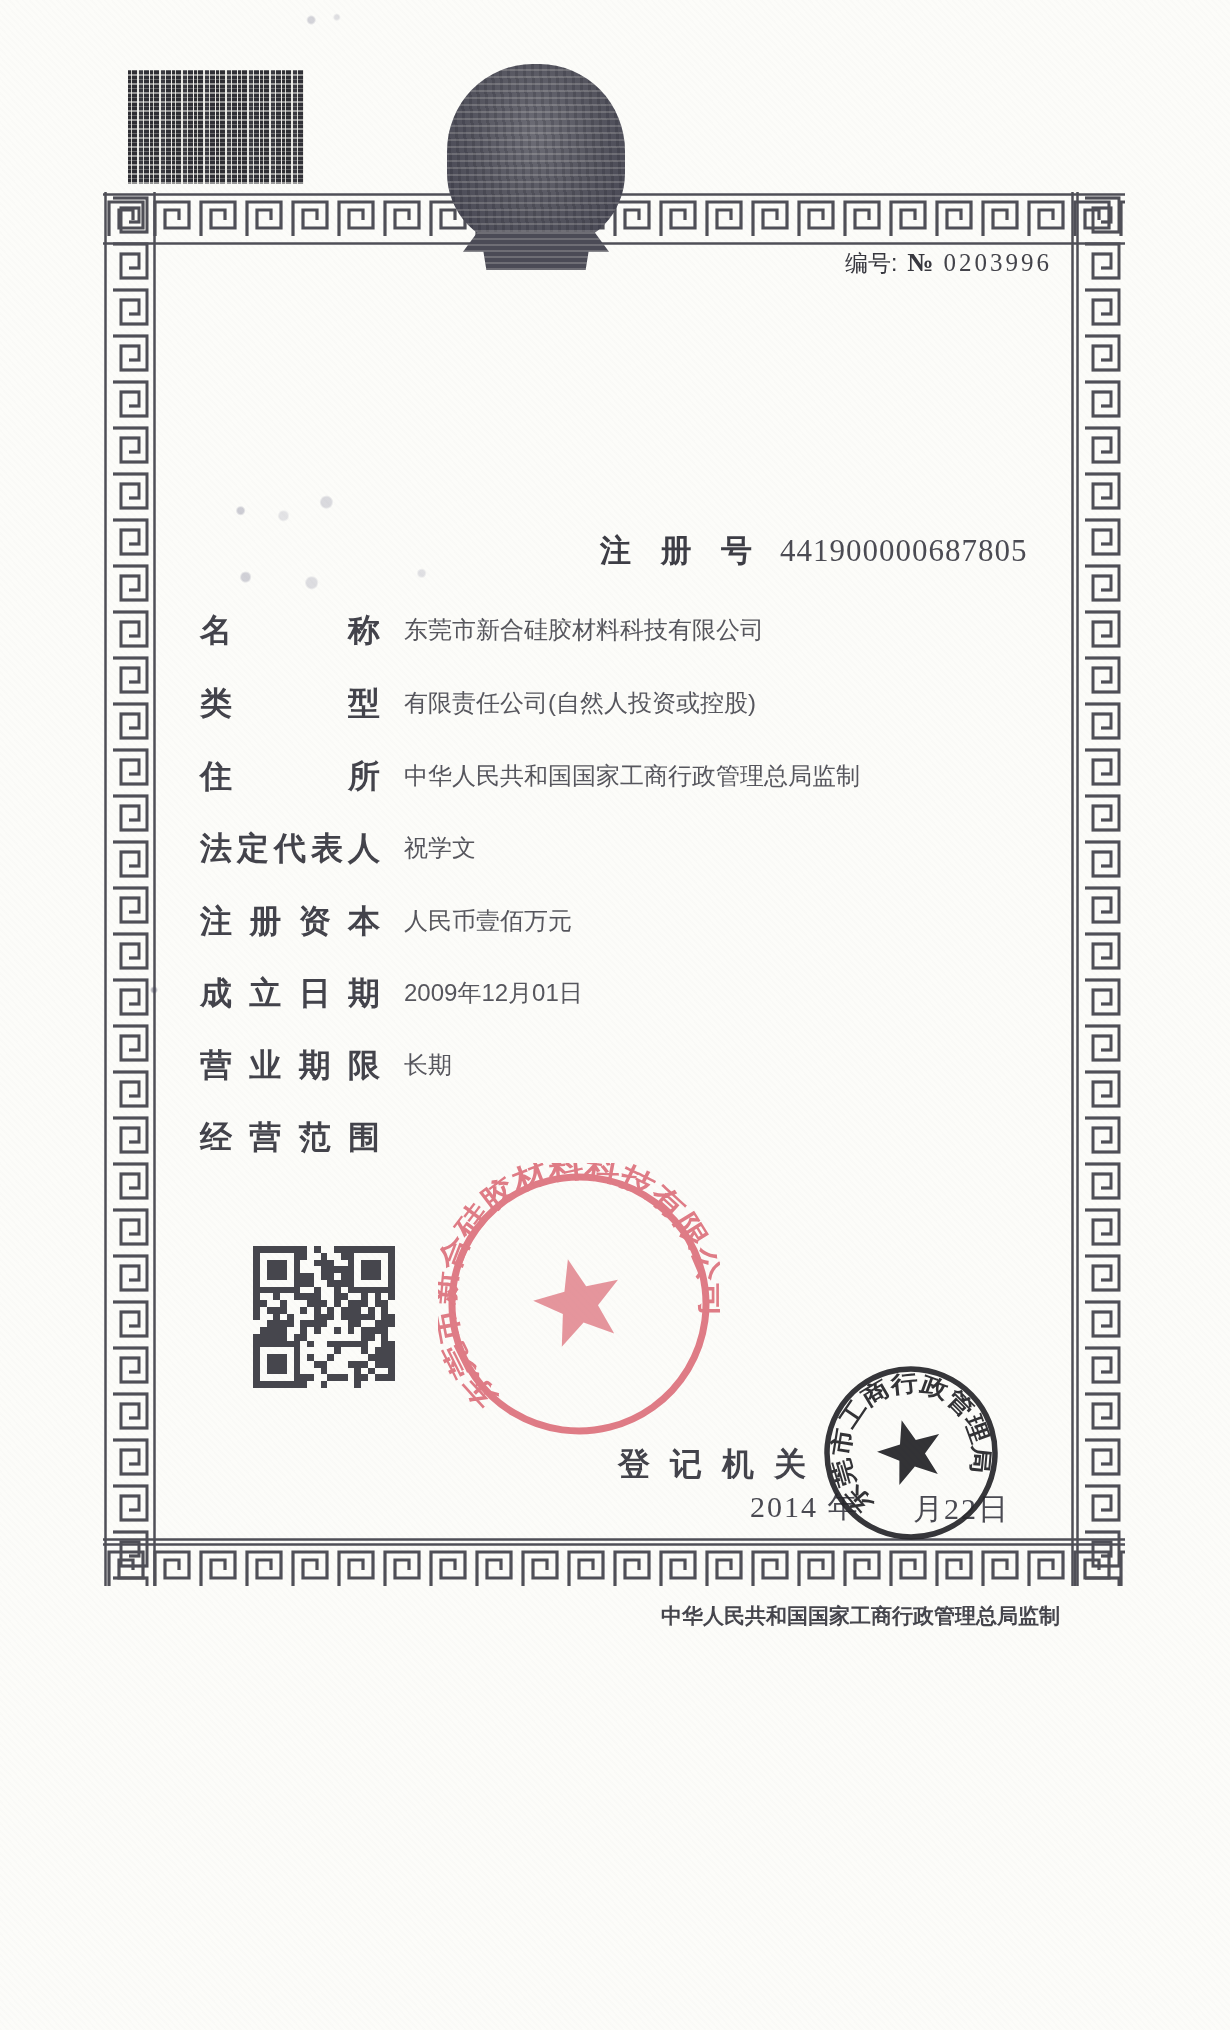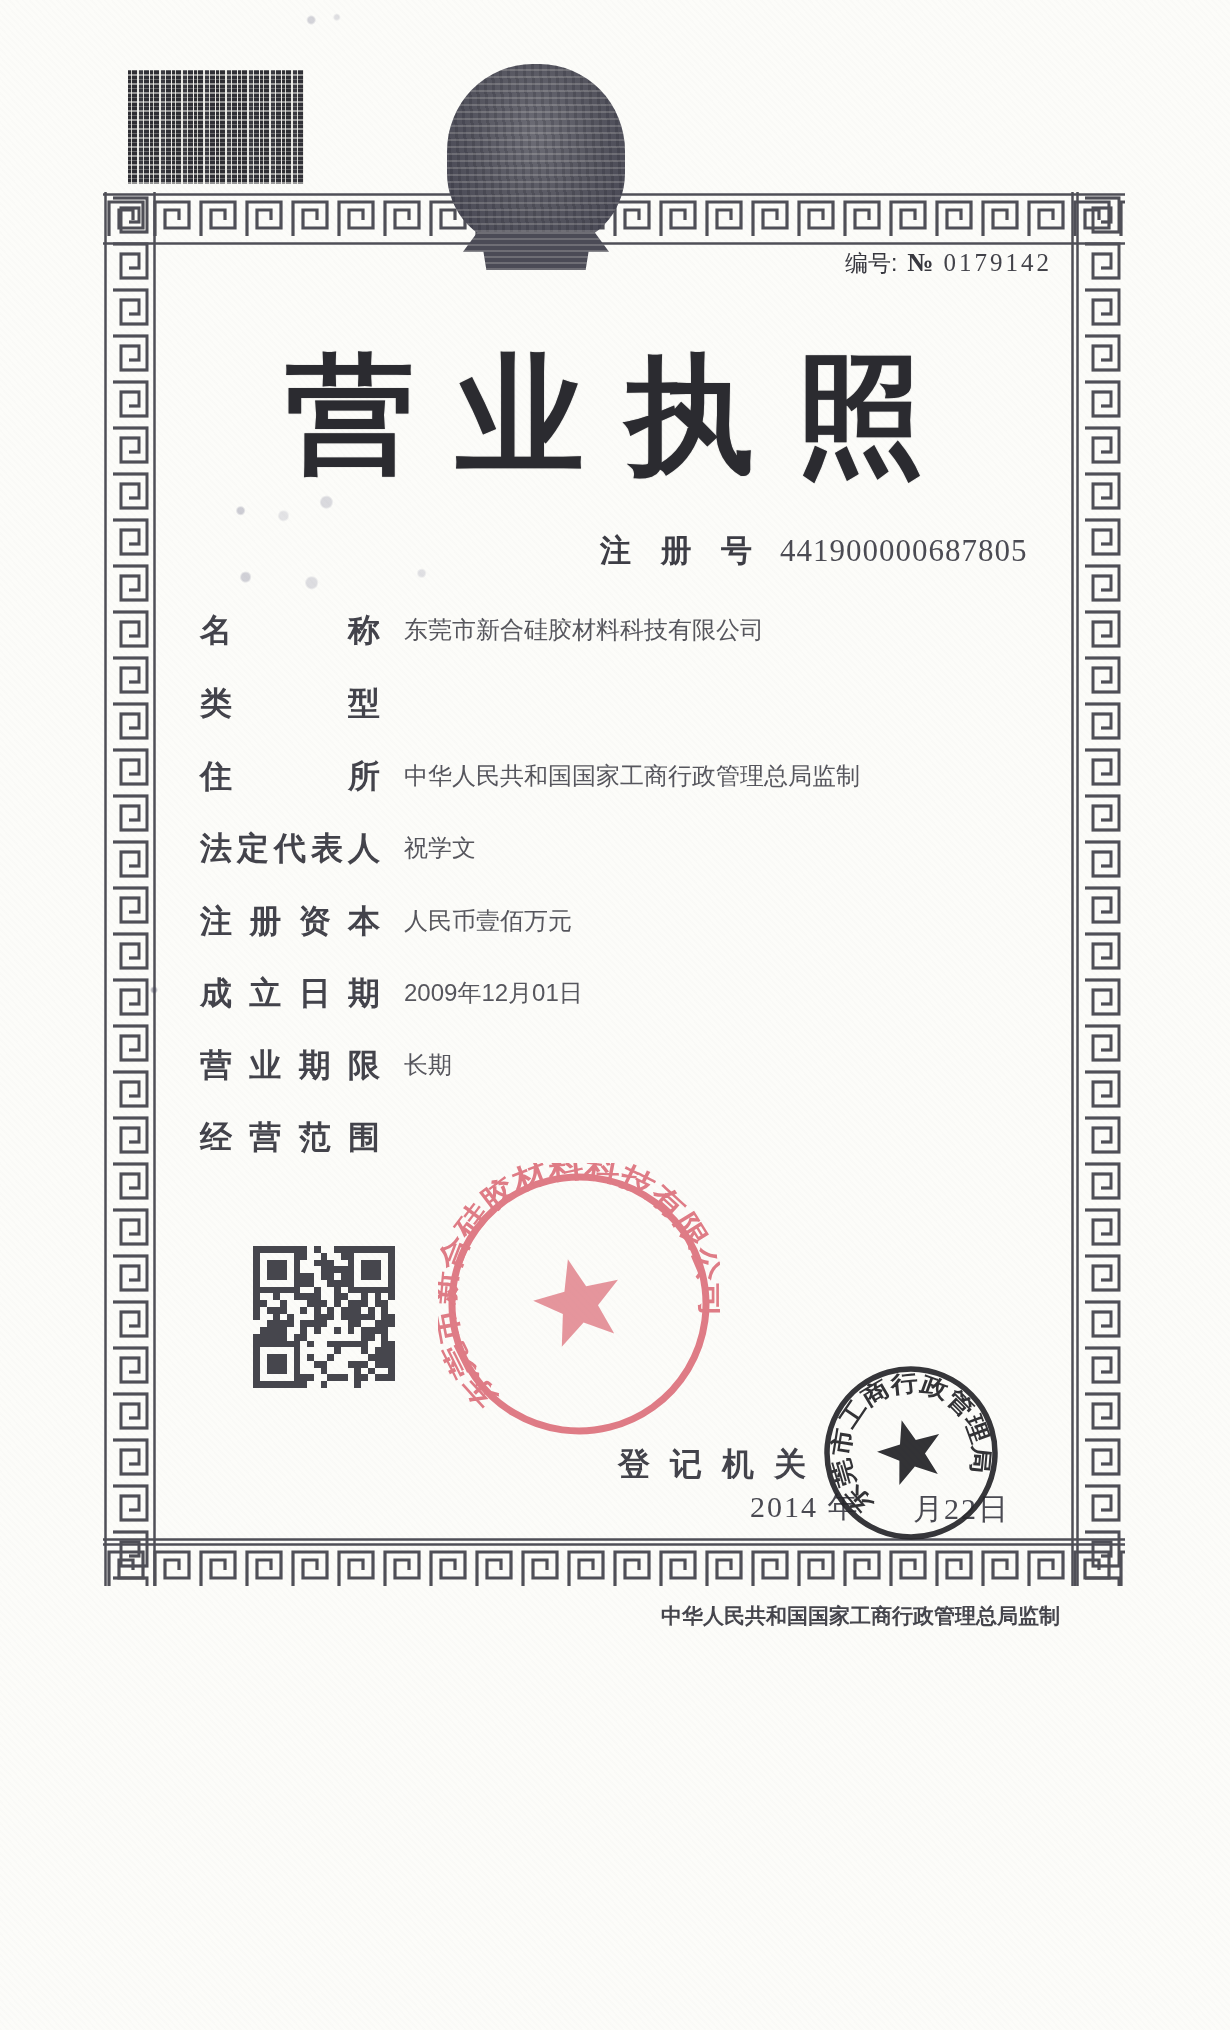--- a/index.html
+++ b/index.html
@@ -118,24 +118,23 @@
   </svg>
 
   <div class="emblem">
     <div class="dome"></div>
     <div class="base"></div>
   </div>
 
   <div class="serial">
     <span>编号:</span>
     <span class="numero">№</span>
-    <span class="serial-digits">0179142</span>
-  </div>
-
-  <h1 class="title">营业执照</h1>
+    <span class="serial-digits">0203996</span>
+  </div>
+
 
   <div class="artifact a1"></div>
   <div class="artifact a2"></div>
 
   <div class="regno">
     <span class="regno-label j-label">
         <span>注</span>
         <span>册</span>
         <span>号</span>
       </span>
@@ -147,20 +146,21 @@
         <span>名</span>
         <span>称</span>
       </span>
     <span class="f-value">东莞市新合硅胶材料科技有限公司</span>
   </div>
   <div class="row" style="top:683px">
     <span class="f-label j-label">
         <span>类</span>
         <span>型</span>
       </span>
+    <span class="f-value">有限责任公司(自然人投资或控股)</span>
   </div>
   <div class="row" style="top:756px">
     <span class="f-label j-label">
         <span>住</span>
         <span>所</span>
       </span>
     <span class="f-value">中华人民共和国国家工商行政管理总局监制</span>
   </div>
   <div class="artifact a4"></div>
   <div class="row" style="top:828px">

